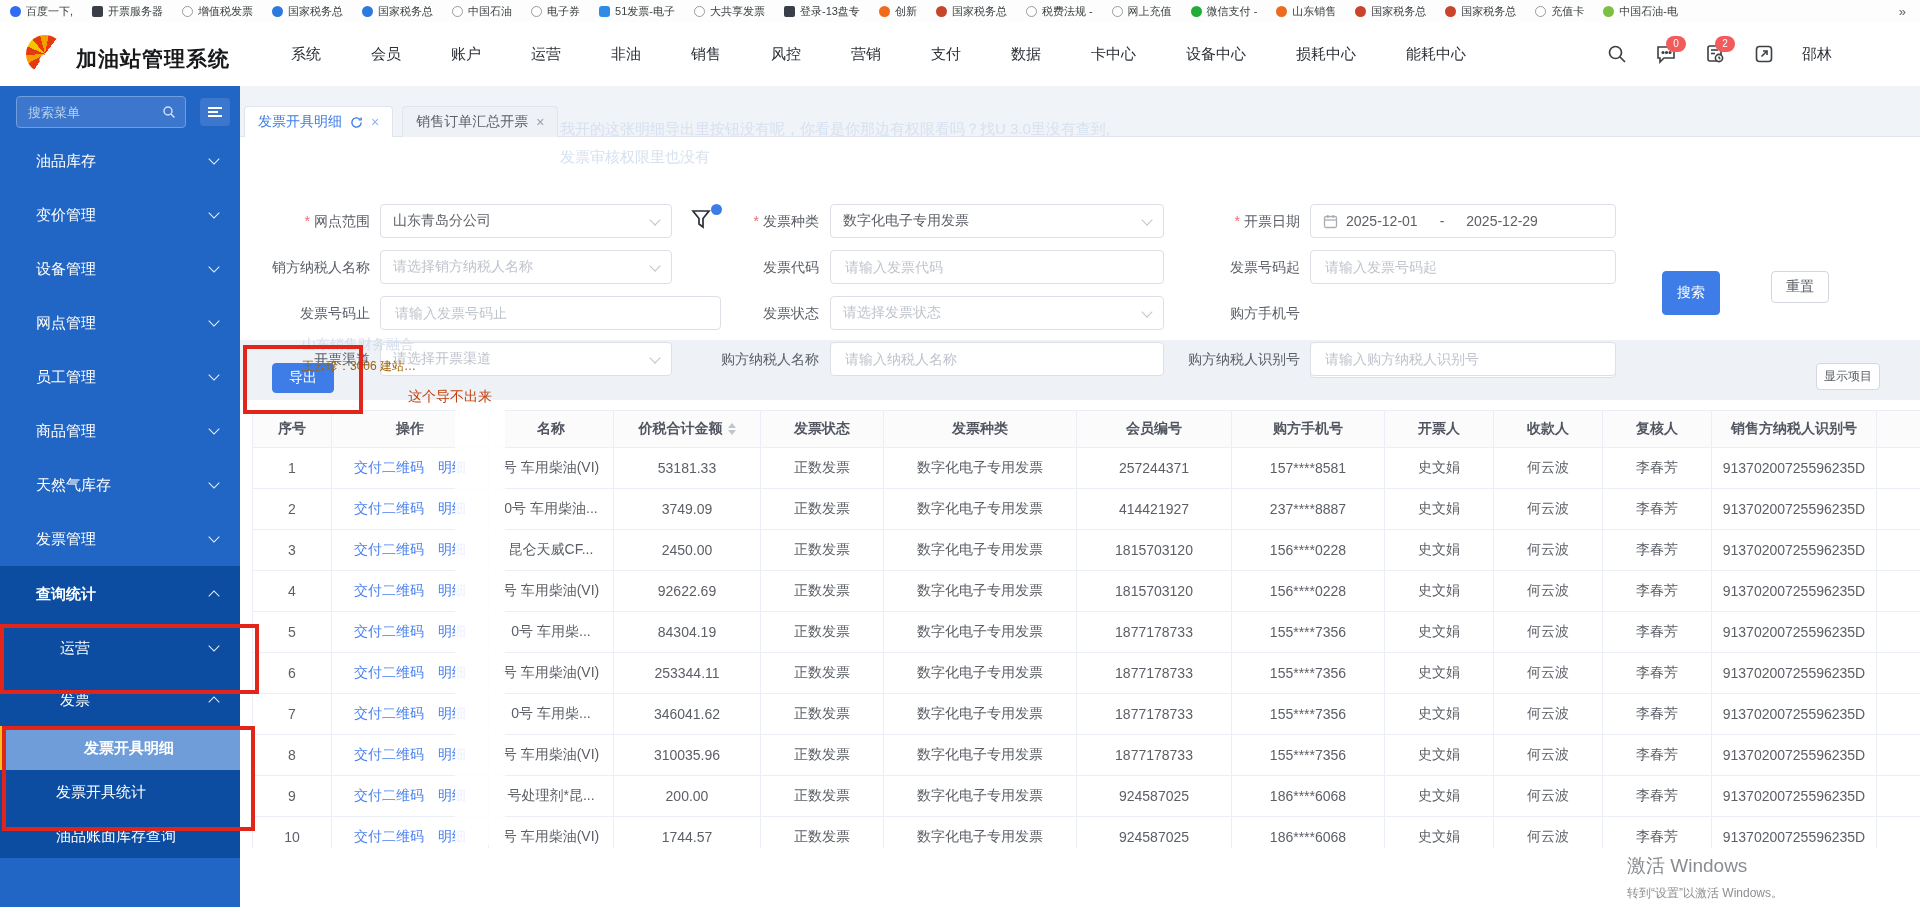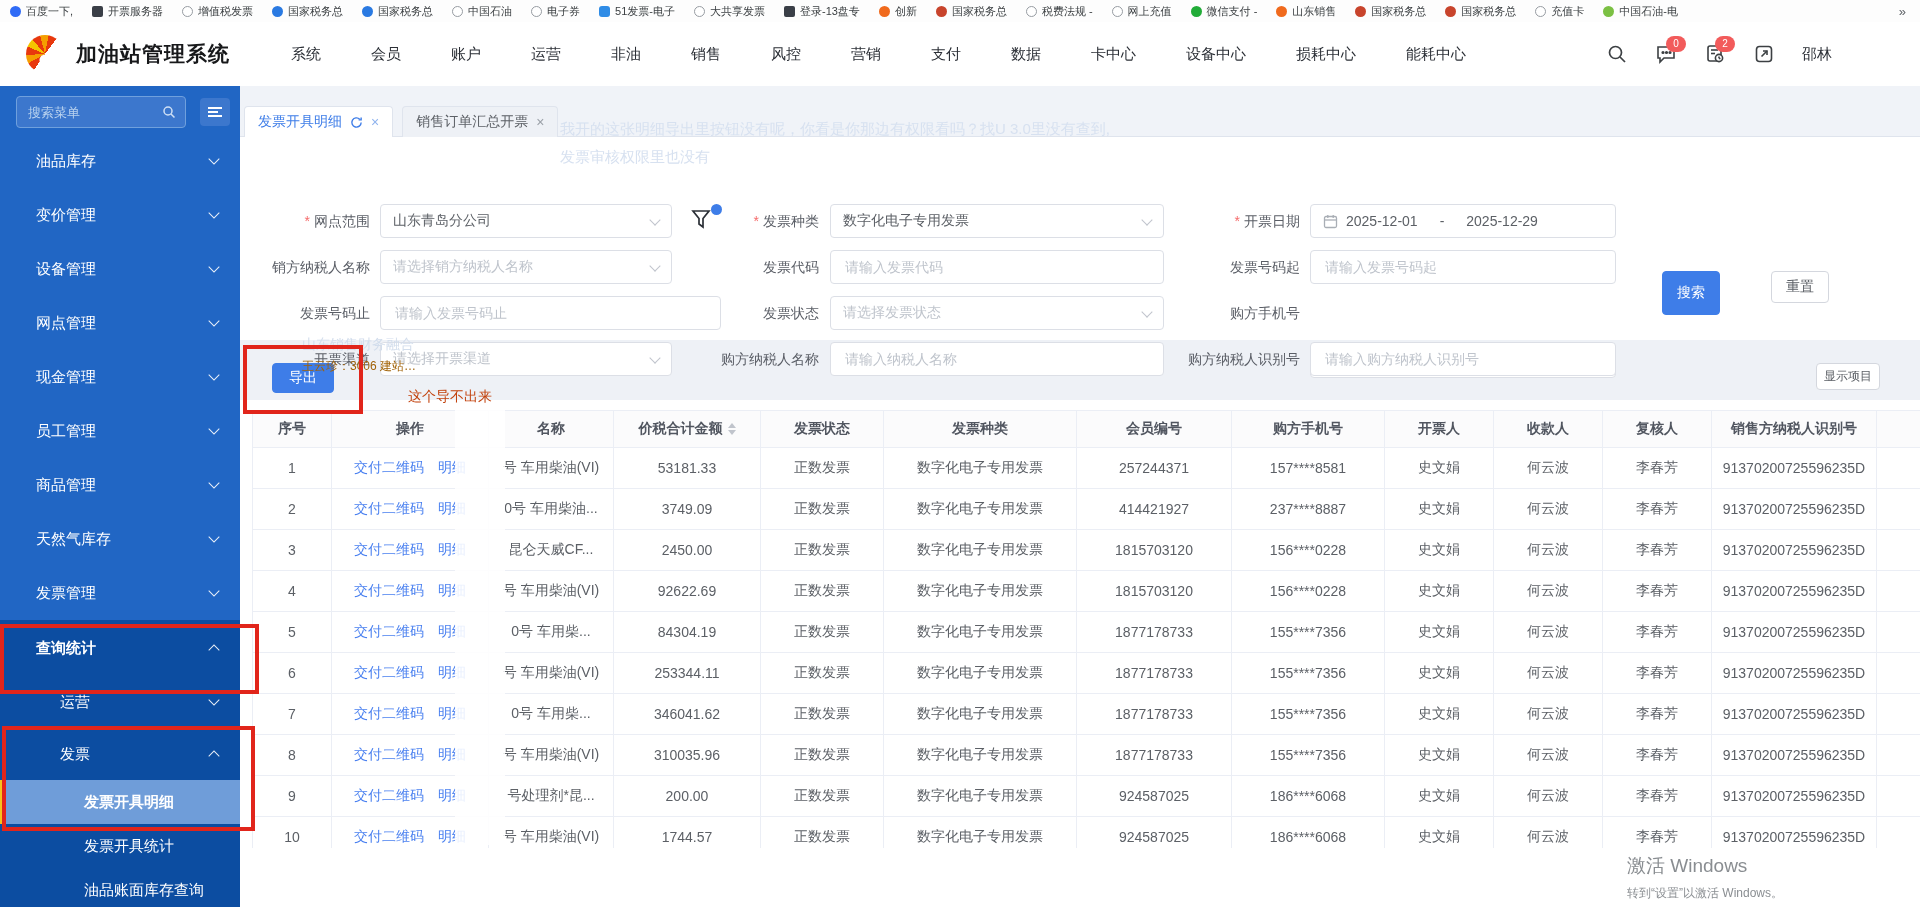--- a/index.html
+++ b/index.html
@@ -16,21 +16,21 @@
   .ico-globe{background:#fff;border:1.2px solid #979ca2;border-radius:50%;width:9px;height:9px}
   .ico-tax{background:#2a7ae2;border-radius:50%}
   .ico-cloud51{background:#2f8ce6;border-radius:3px}
   .ico-flame{background:#f06a1d;border-radius:50%}
   .ico-emblem{background:#c8442c;border-radius:50%}
   .ico-wechat{background:#22ac38;border-radius:50%}
   .ico-leaf{background:#7bc043;border-radius:50%}
   .bm-more{margin-left:auto;color:#5f6368;font-size:13px;padding-right:4px;cursor:pointer}
   
   #app-header{position:absolute;top:22px;left:0;right:0;height:64px;background:#fff;display:flex;align-items:center}
-  .logo-wrap{display:flex;align-items:center;padding-left:26px}
+  .logo-wrap{display:flex;align-items:flex-end;padding-left:26px}
   .logo-mark{width:38px;height:38px;border-radius:50%;
     background:radial-gradient(circle at 50% 66%,#ffffff 0 5px,transparent 6px),
     conic-gradient(from 215deg,#e8380d 0 26deg,#f59e00 0 52deg,#e8380d 0 78deg,#f5c400 0 104deg,
                    #e8380d 0 130deg,#f59e00 0 156deg,#e8380d 0 182deg,#ffffff 0 360deg)}
   .app-title{font-size:21px;font-weight:bold;color:#17181a;margin-left:12px;letter-spacing:1px}
   #header-nav{display:flex;margin-left:36px}
   .nav-item{padding:0 25px;font-size:15px;color:#2b2f36;cursor:pointer;line-height:64px}
   .header-right{margin-left:auto;margin-right:88px;display:flex;align-items:center;gap:27px}
   .h-ico{position:relative;width:22px;height:22px;cursor:pointer;color:#3c4043}
   .h-badge{position:absolute;top:-7px;right:-9px;min-width:16px;height:16px;border-radius:8px;
@@ -50,21 +50,21 @@
     linear-gradient(#fff,#fff) 0 8px/14px 2px no-repeat}
   .m-item{display:flex;align-items:center;height:54px;padding:0 22px 0 36px;color:#fff;font-size:15px;cursor:pointer}
   .m-label{flex:1}
   .chev{display:inline-block;width:7px;height:7px;border-right:1.6px solid rgba(255,255,255,.9);
     border-bottom:1.6px solid rgba(255,255,255,.9)}
   .chev.down{transform:rotate(45deg);margin-top:-4px}
   .chev.up{transform:rotate(-135deg);margin-top:4px}
   .m-sub-region{background:#0c4da1}
   .m-item.expanded{height:56px;font-weight:bold}
   .m-item.l1{height:52px;padding-left:60px}
-  .m-item.l2{height:44px;padding-left:84px;font-size:15px}
+  .m-item.l2{height:44px;padding-left:56px;font-size:15px}
   .m-item.l2.active{background:#6f9dd9;border-left:6px solid #f5c21d;padding-left:78px;font-weight:bold}
   
   #main{position:absolute;left:240px;top:86px;right:0;bottom:0;background:#eef1f6}
   .tabbar{position:absolute;top:0;left:0;right:0;height:51px;border-bottom:1px solid #dfe4ed;
     display:flex;align-items:flex-end;padding-left:4px;background:#f0f3f8;box-sizing:border-box}
   .tab{height:30px;display:flex;align-items:center;gap:8px;padding:0 13px;border:1px solid #dfe4ed;
     border-bottom:none;border-radius:4px 4px 0 0;color:#5c6066;font-size:14px;margin-right:9px;
     cursor:pointer;position:relative;top:1px;background:#eef1f6}
   .tab.active{background:#fff;color:#3e7de8}
   .t-close{color:#9aa0a8;font-size:14px;cursor:pointer}
@@ -295,24 +295,20 @@
       </div>
       <div class="m-item">
         <span class="m-label">设备管理</span>
         <span class="chev down"></span>
       </div>
       <div class="m-item">
         <span class="m-label">网点管理</span>
         <span class="chev down"></span>
       </div>
       <div class="m-item">
-        <span class="m-label">现金管理</span>
-        <span class="chev down"></span>
-      </div>
-      <div class="m-item">
         <span class="m-label">员工管理</span>
         <span class="chev down"></span>
       </div>
       <div class="m-item">
         <span class="m-label">商品管理</span>
         <span class="chev down"></span>
       </div>
       <div class="m-item">
         <span class="m-label">天然气库存</span>
         <span class="chev down"></span>

